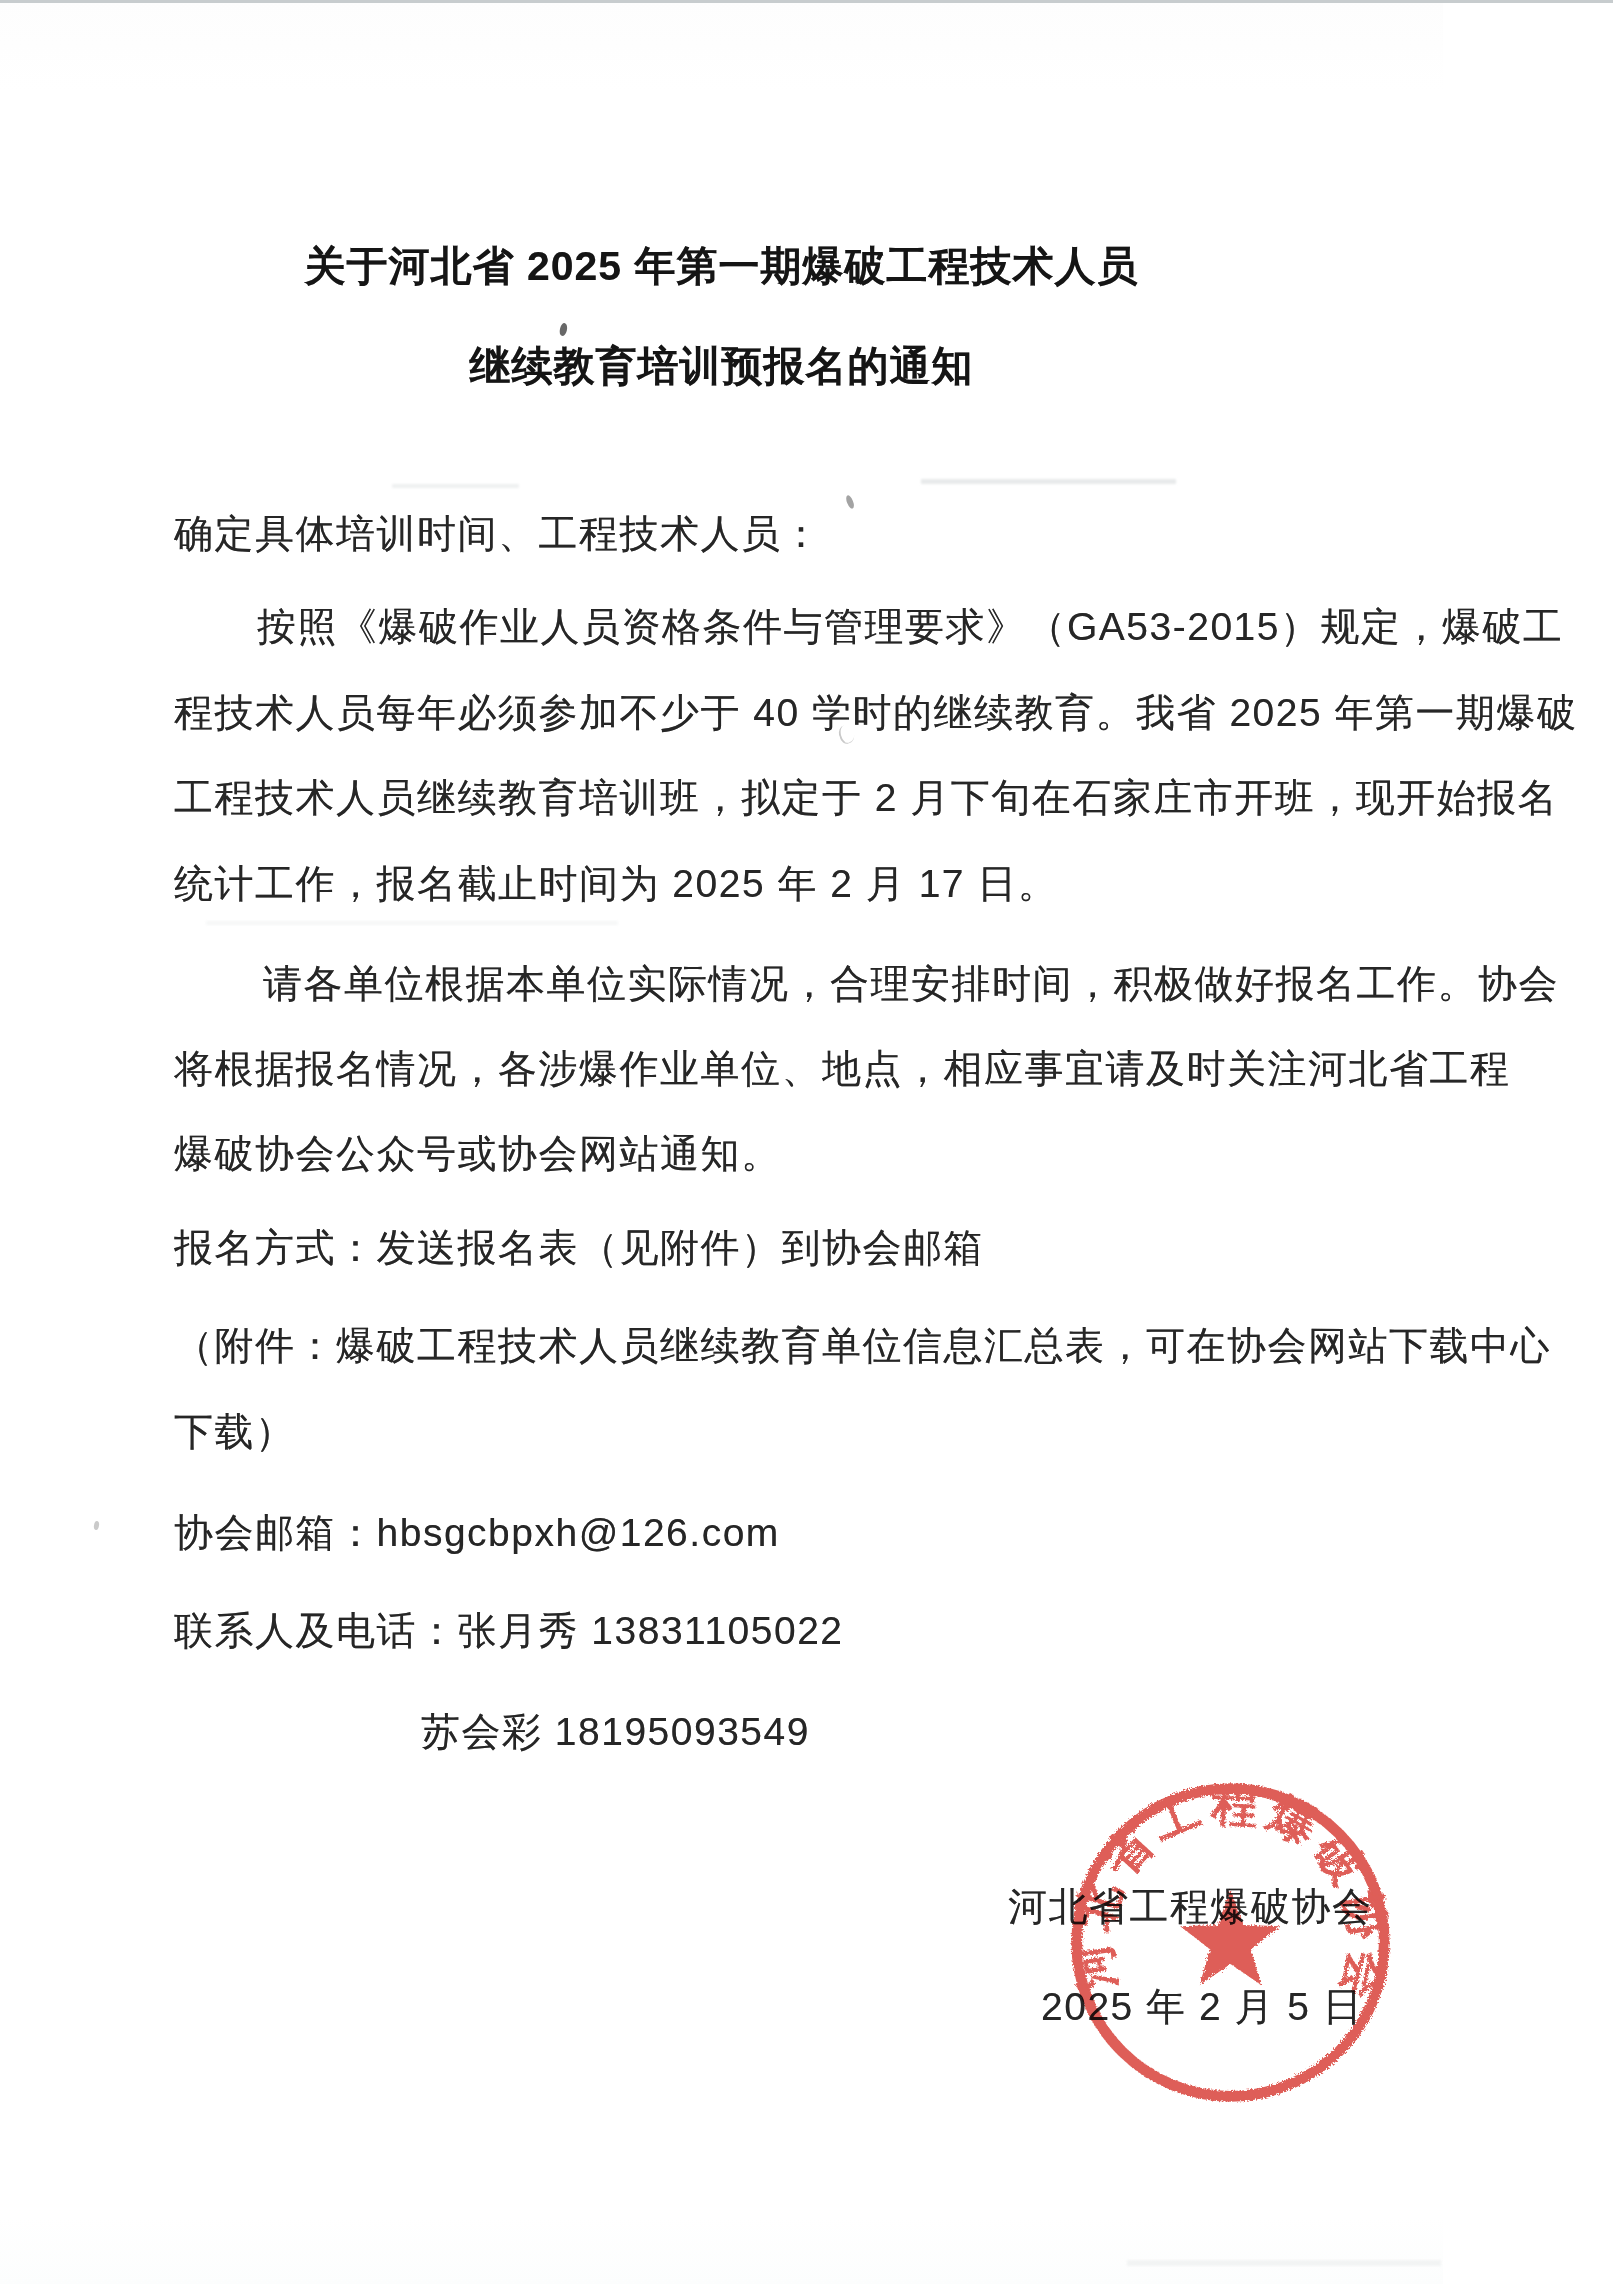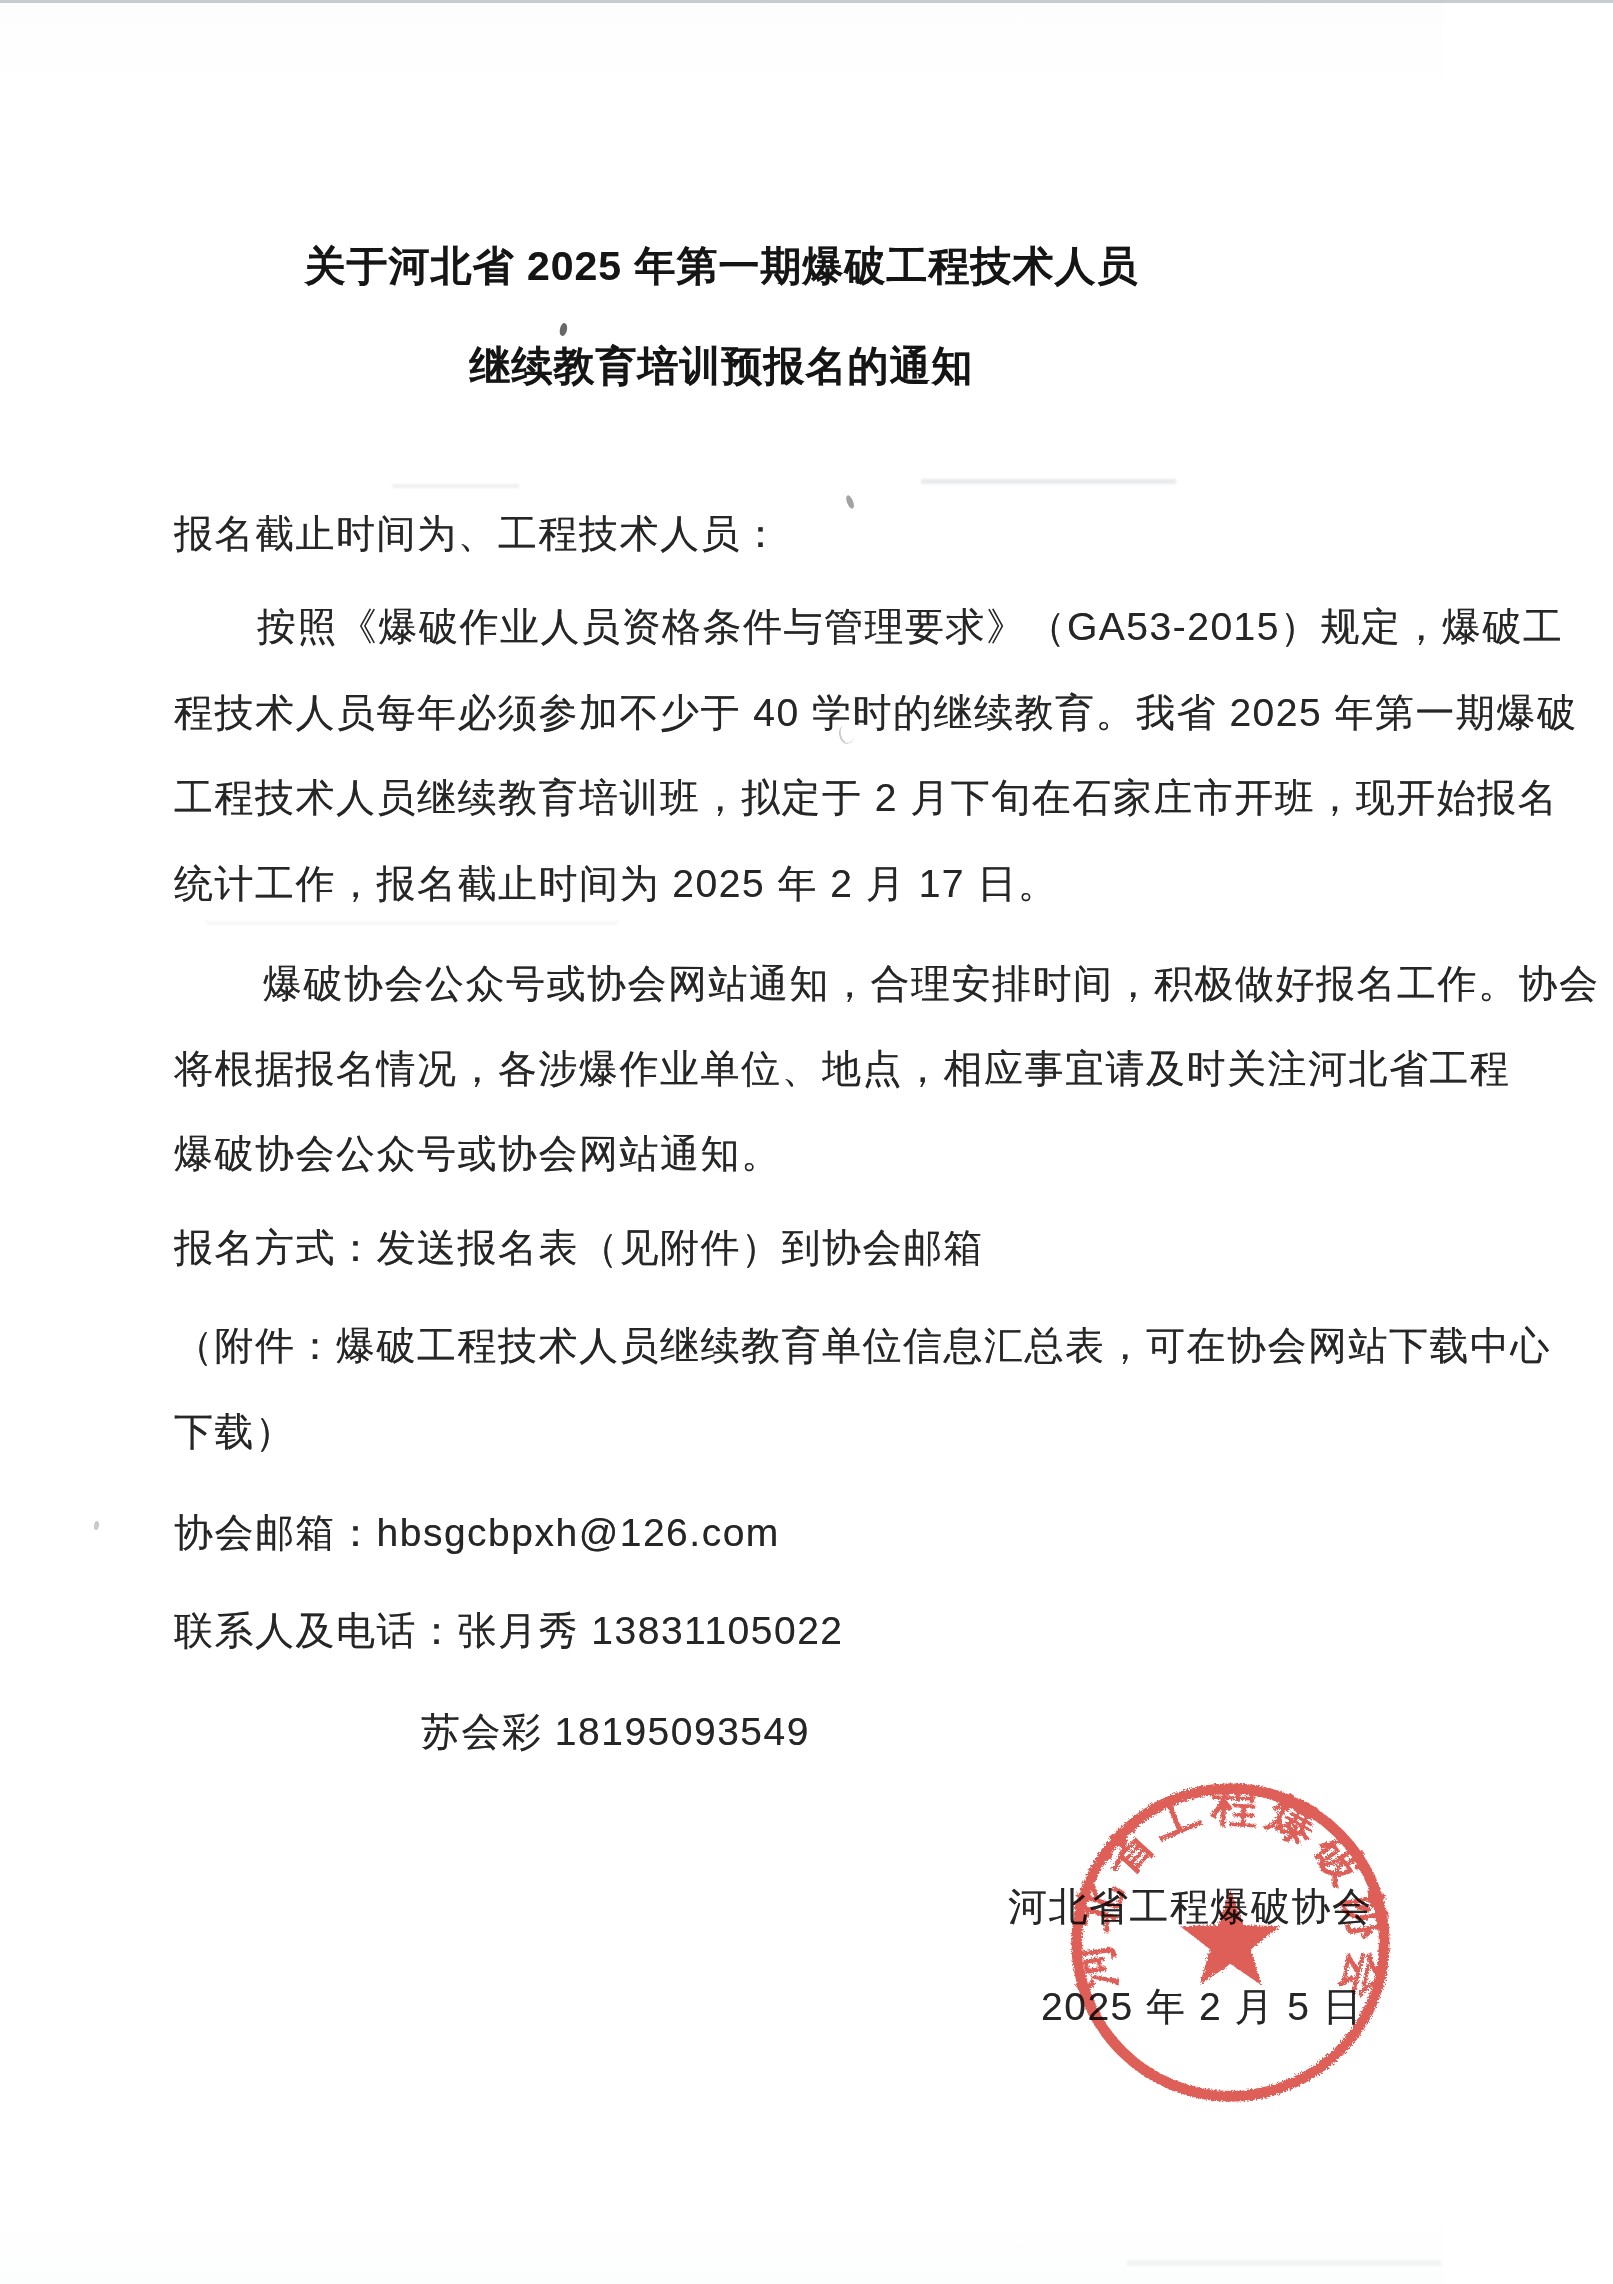--- a/index.html
+++ b/index.html
@@ -41,26 +41,26 @@
   .streak4{left:206px;top:921px;width:412px;height:3.9px;background:#eef0f0;filter:blur(1px);opacity:.5;}
 </style>
 </head>
 <body>
 
 <div class="page">
 
   <div id="doc-lines">
       <div class="doc-line bold centered" style="top: 239px; font-size: 41px;">关于河北省 2025 年第一期爆破工程技术人员</div>
       <div class="doc-line bold centered" style="top: 339px; font-size: 41px;">继续教育培训预报名的通知</div>
-      <div class="doc-line" style="top: 507px; left: 174px;">报名截止时间为、工程技术人员：</div>
+      <div class="doc-line" style="top: 507px; left: 174px;">确定具体培训时间、工程技术人员：</div>
       <div class="doc-line" style="top: 600px; left: 257px;">按照《爆破作业人员资格条件与管理要求》（GA53-2015）规定，爆破工</div>
       <div class="doc-line" style="top: 686px; left: 174px;">程技术人员每年必须参加不少于 40 学时的继续教育。我省 2025 年第一期爆破</div>
       <div class="doc-line" style="top: 771px; left: 174px;">工程技术人员继续教育培训班，拟定于 2 月下旬在石家庄市开班，现开始报名</div>
       <div class="doc-line" style="top: 857px; left: 174px;">统计工作，报名截止时间为 2025 年 2 月 17 日。</div>
-      <div class="doc-line" style="top: 957px; left: 263px;">爆破协会公众号或协会网站通知，合理安排时间，积极做好报名工作。协会</div>
+      <div class="doc-line" style="top: 957px; left: 263px;">请各单位根据本单位实际情况，合理安排时间，积极做好报名工作。协会</div>
       <div class="doc-line" style="top: 1042px; left: 174px;">将根据报名情况，各涉爆作业单位、地点，相应事宜请及时关注河北省工程</div>
       <div class="doc-line" style="top: 1127px; left: 174px; text-align: center;">爆破协会公众号或协会网站通知。</div>
       <div class="doc-line" style="top: 1221px; left: 174px;">报名方式：发送报名表（见附件）到协会邮箱</div>
       <div class="doc-line" style="top: 1319px; left: 174px;">（附件：爆破工程技术人员继续教育单位信息汇总表，可在协会网站下载中心</div>
       <div class="doc-line" style="top: 1405px; left: 174px;">下载）</div>
       <div class="doc-line" style="top: 1506px; left: 174px;">协会邮箱：hbsgcbpxh@126.com</div>
       <div class="doc-line" style="top: 1604px; left: 174px;">联系人及电话：张月秀 13831105022</div>
       <div class="doc-line" style="top: 1705px; left: 421px;">苏会彩  18195093549</div>
       <div class="doc-line" style="top: 1880px; left: 1008px; font-size: 39px;">河北省工程爆破协会</div>
       <div class="doc-line" style="top: 1980px; left: 1041px; font-size: 39px;">2025 年 2 月 5 日</div>

